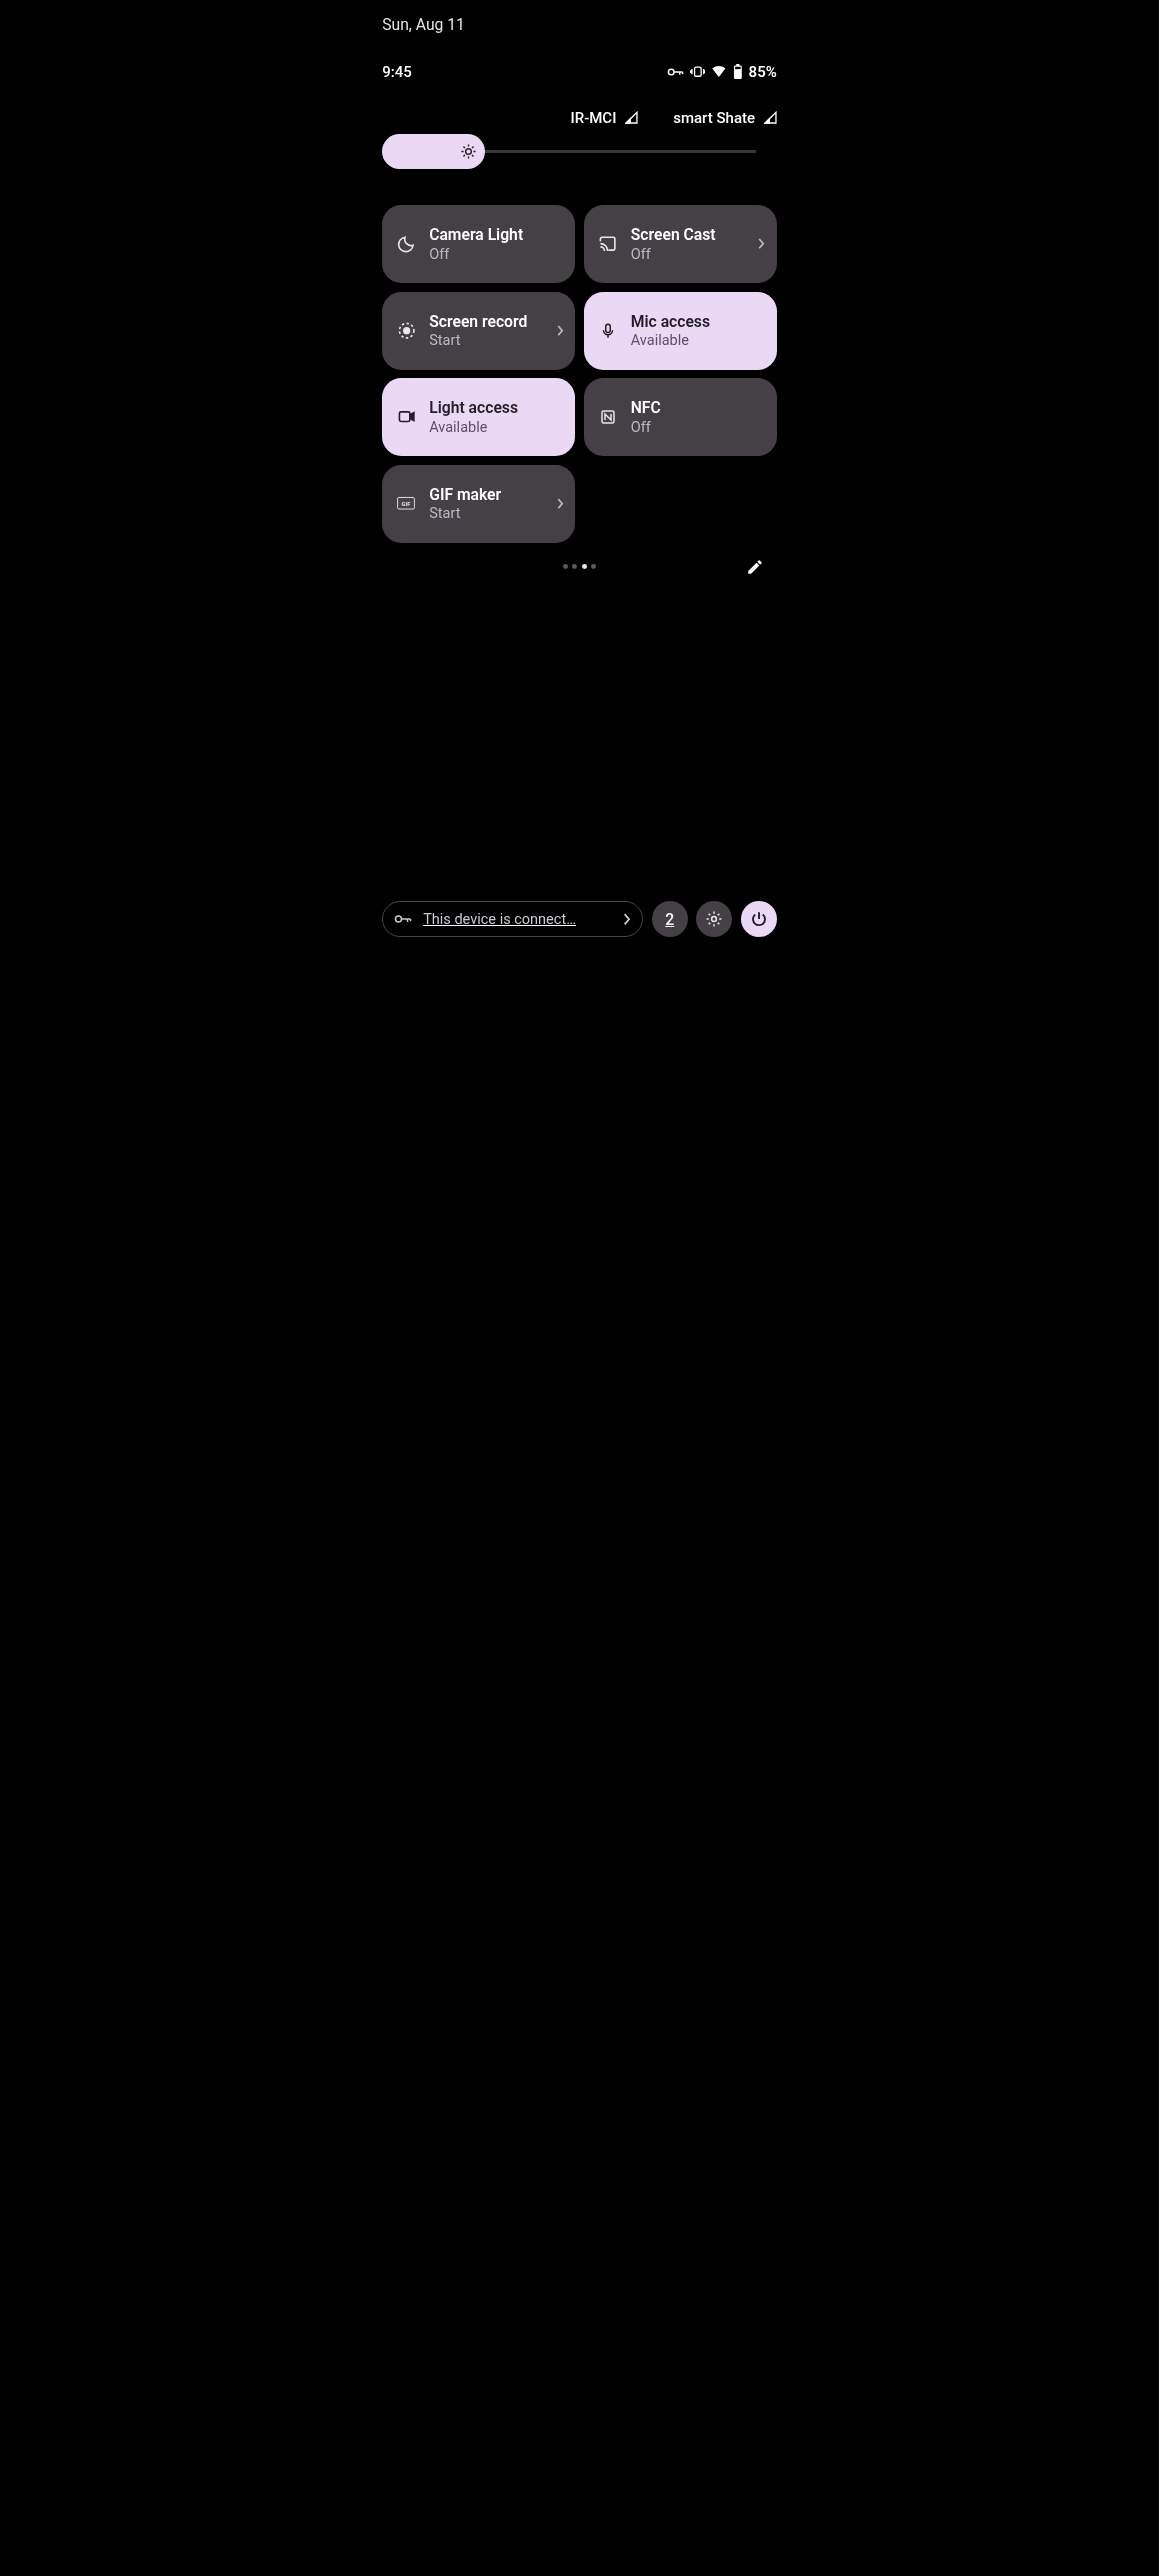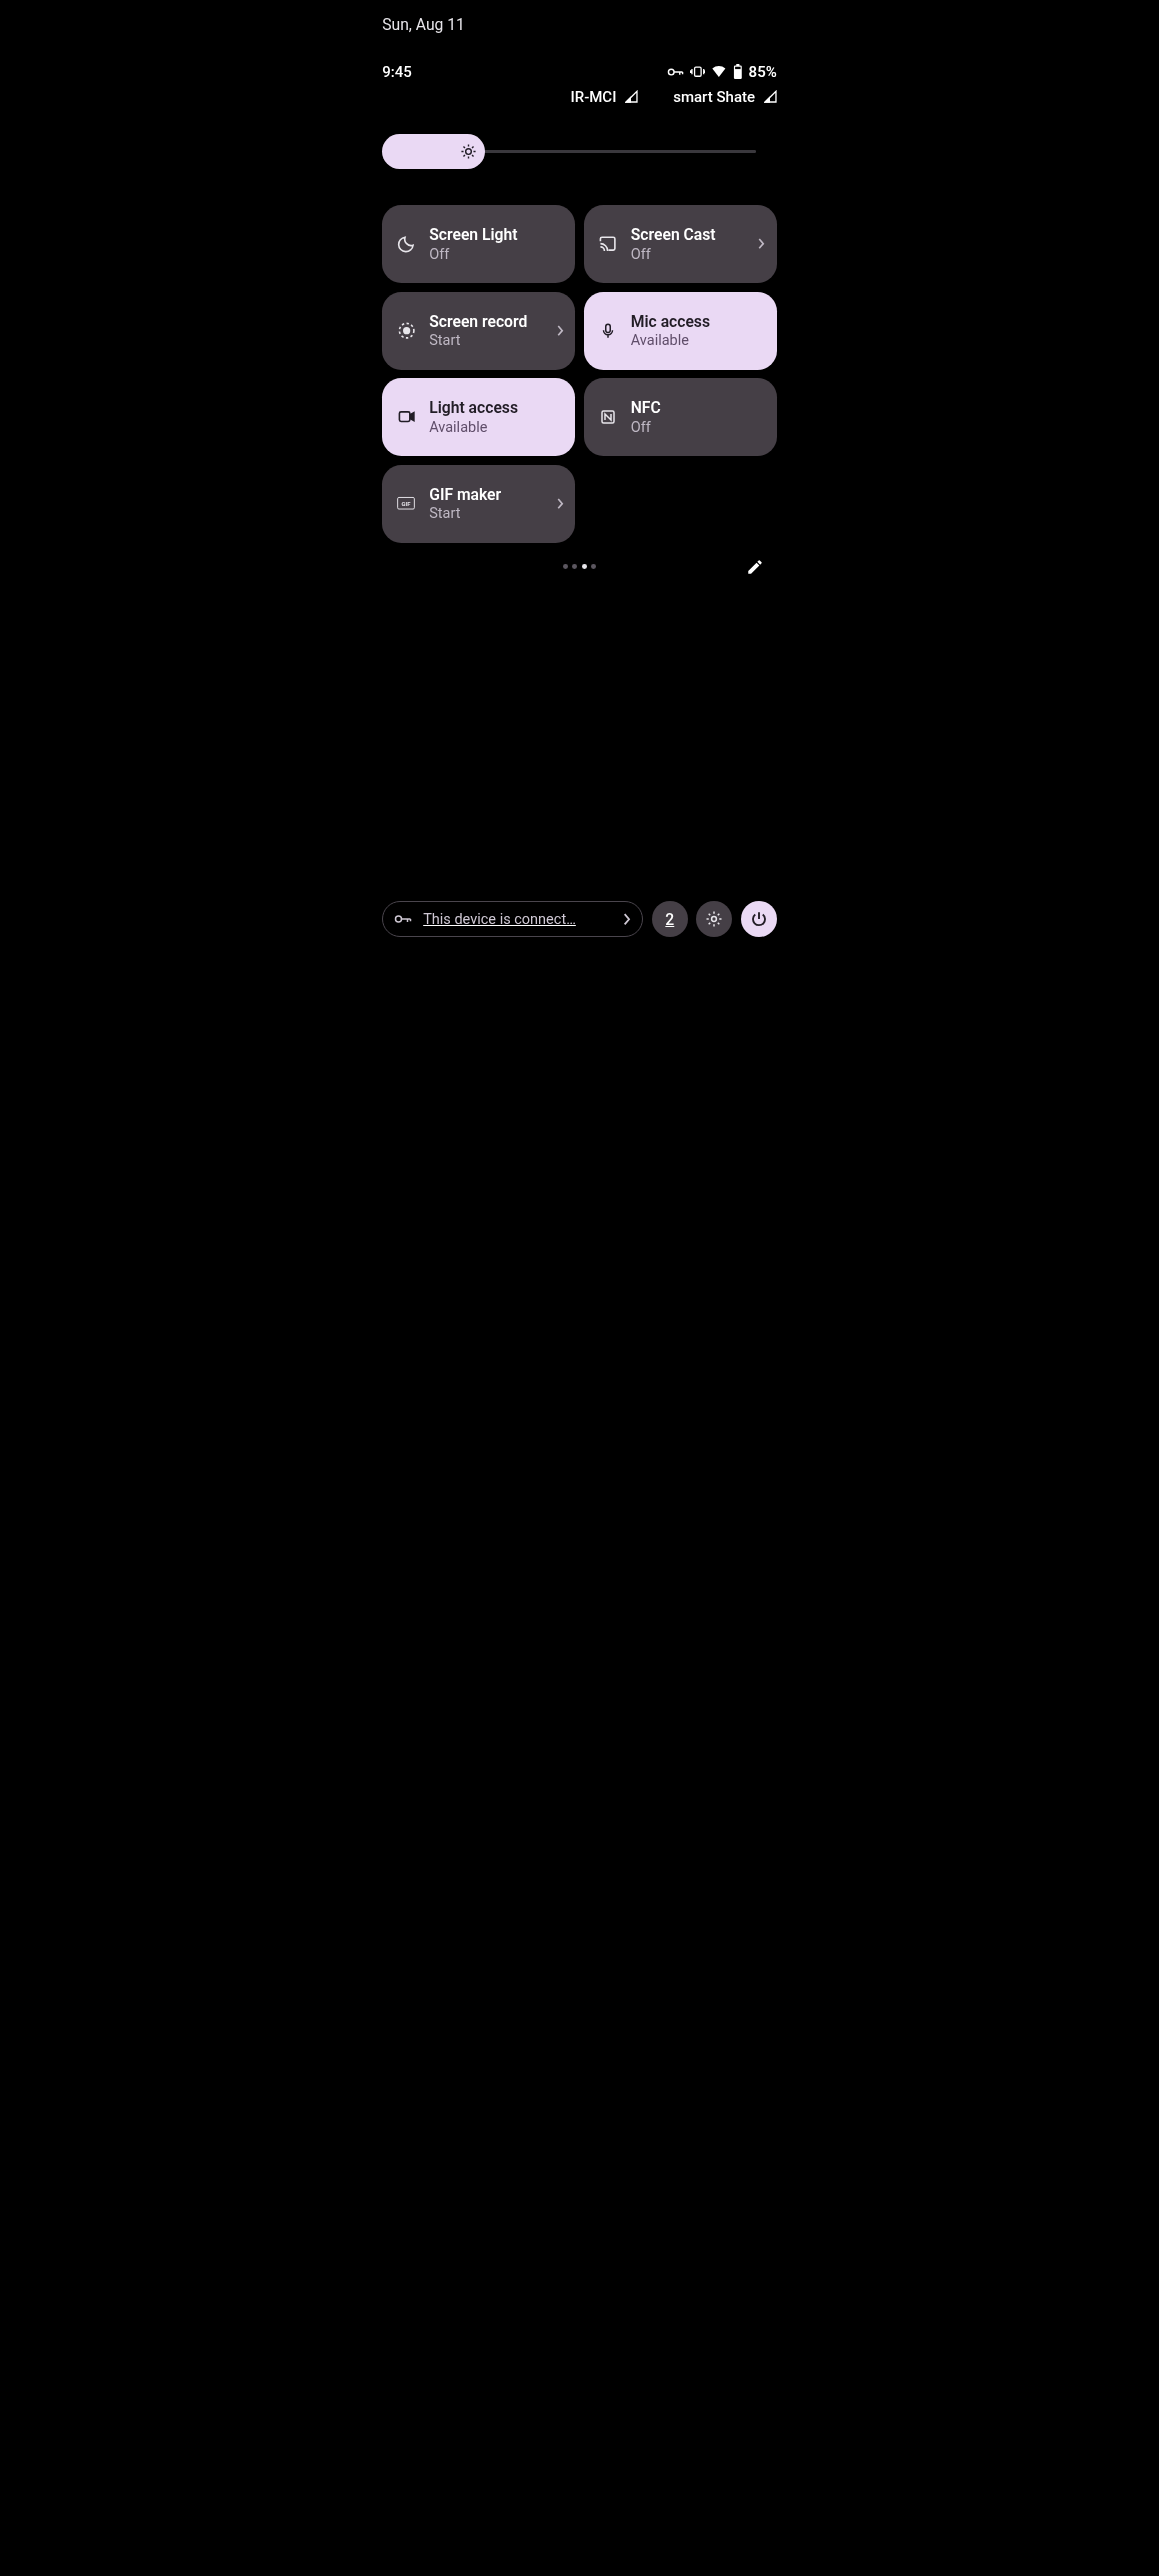--- a/index.html
+++ b/index.html
@@ -30,21 +30,21 @@
     font-size: 15px; font-weight: 500;
   }
   .status-bar .time { font-size: 15px; }
   .status-bar .spacer { flex: 1; }
   .status-icons { display: flex; align-items: center; gap: 6px; }
   .status-icons svg { display:block; }
   .batt-text { font-size: 15px; font-weight: 600; }
 
   .carrier-row {
     position: absolute;
-    top: 88px; left: 0; right: 0;
+    top: 109px; left: 0; right: 0;
     display: flex; align-items: center; justify-content: flex-end;
     gap: 35px; padding-right: 15.7px;
     font-size: 15px; font-weight: 500;
   }
   .carrier { display: flex; align-items: center; gap: 8.5px; }
 
   .brightness {
     position: absolute;
     top: 134px; left: 15.7px; right: 37px;
     height: 35px;
@@ -184,21 +184,21 @@
 </div>
 
 <div class="tiles" id="tiles">
     <div class="tile">
       <span class="icon-slot">
         <svg width="19.3" height="19.3" viewBox="0 0 24 24" fill="none" stroke="#e8e6eb" stroke-width="2">
           <path d="M20 14 A8 8 0 0 1 10 4 A9 9 0 1 0 20 14 Z"></path>
         </svg>
       </span>
       <span class="labels">
-        <span class="title">Screen Light</span>
+        <span class="title">Camera Light</span>
         <span class="sub">Off</span>
       </span>
     </div>
     <div class="tile">
       <span class="icon-slot">
         <svg width="19.3" height="19.3" viewBox="0 0 24 24" fill="none" stroke="#e8e6eb" stroke-width="2">
           <path d="M3 9 V6 a2 2 0 0 1 2-2 h14 a2 2 0 0 1 2 2 v12 a2 2 0 0 1-2 2 h-6"></path>
           <path d="M3 12 a9 9 0 0 1 9 9 M3 16 a5 5 0 0 1 5 5 M3 20 h.01"></path>
         </svg>
       </span>

